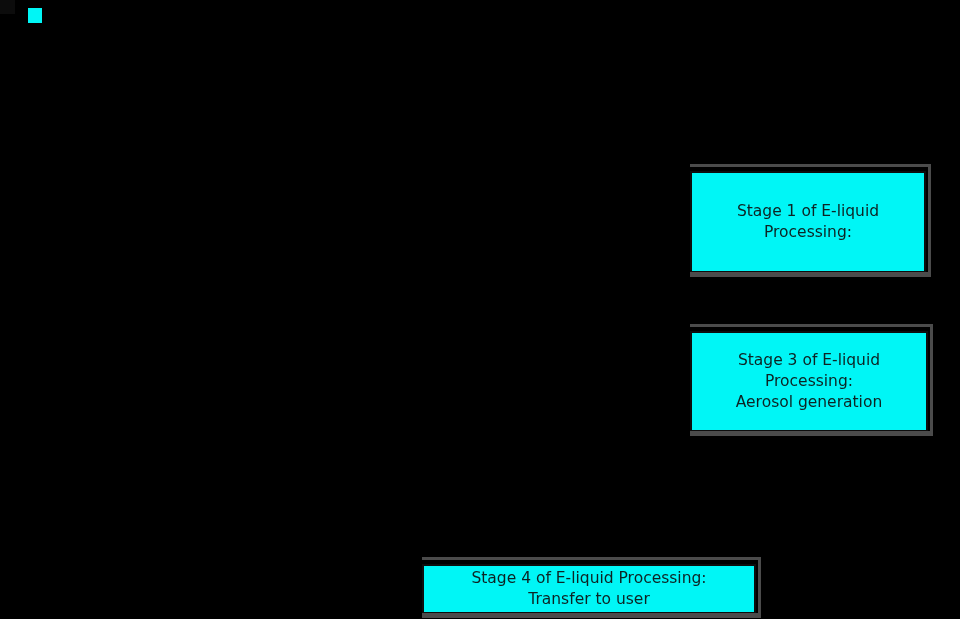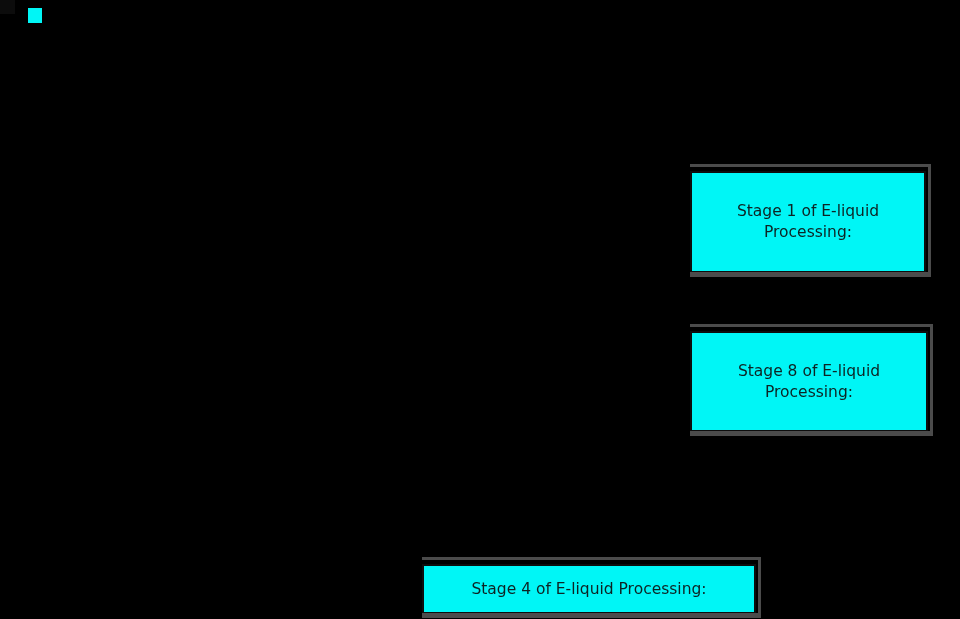--- a/index.html
+++ b/index.html
@@ -78,21 +78,23 @@
   <div class="corner-artifact"></div>
 
   <div class="marker-square"></div>
 
   <div class="stage-node" id="node-stage1">
     <span class="line">Stage 1 of E-liquid</span>
     <span class="line">Processing:</span>
   </div>
 
   <div class="stage-node" id="node-stage2">
-    <span class="line">Stage 8 of E-liquid</span>
+    <span class="line">Stage 3 of E-liquid</span>
     <span class="line">Processing:</span>
+    <span class="line">Aerosol generation</span>
   </div>
 
   <div class="stage-node" id="node-stage3">
     <span class="line">Stage 4 of E-liquid Processing:</span>
+    <span class="line">Transfer to user</span>
   </div>
 
 </div>
 
 </body></html>

